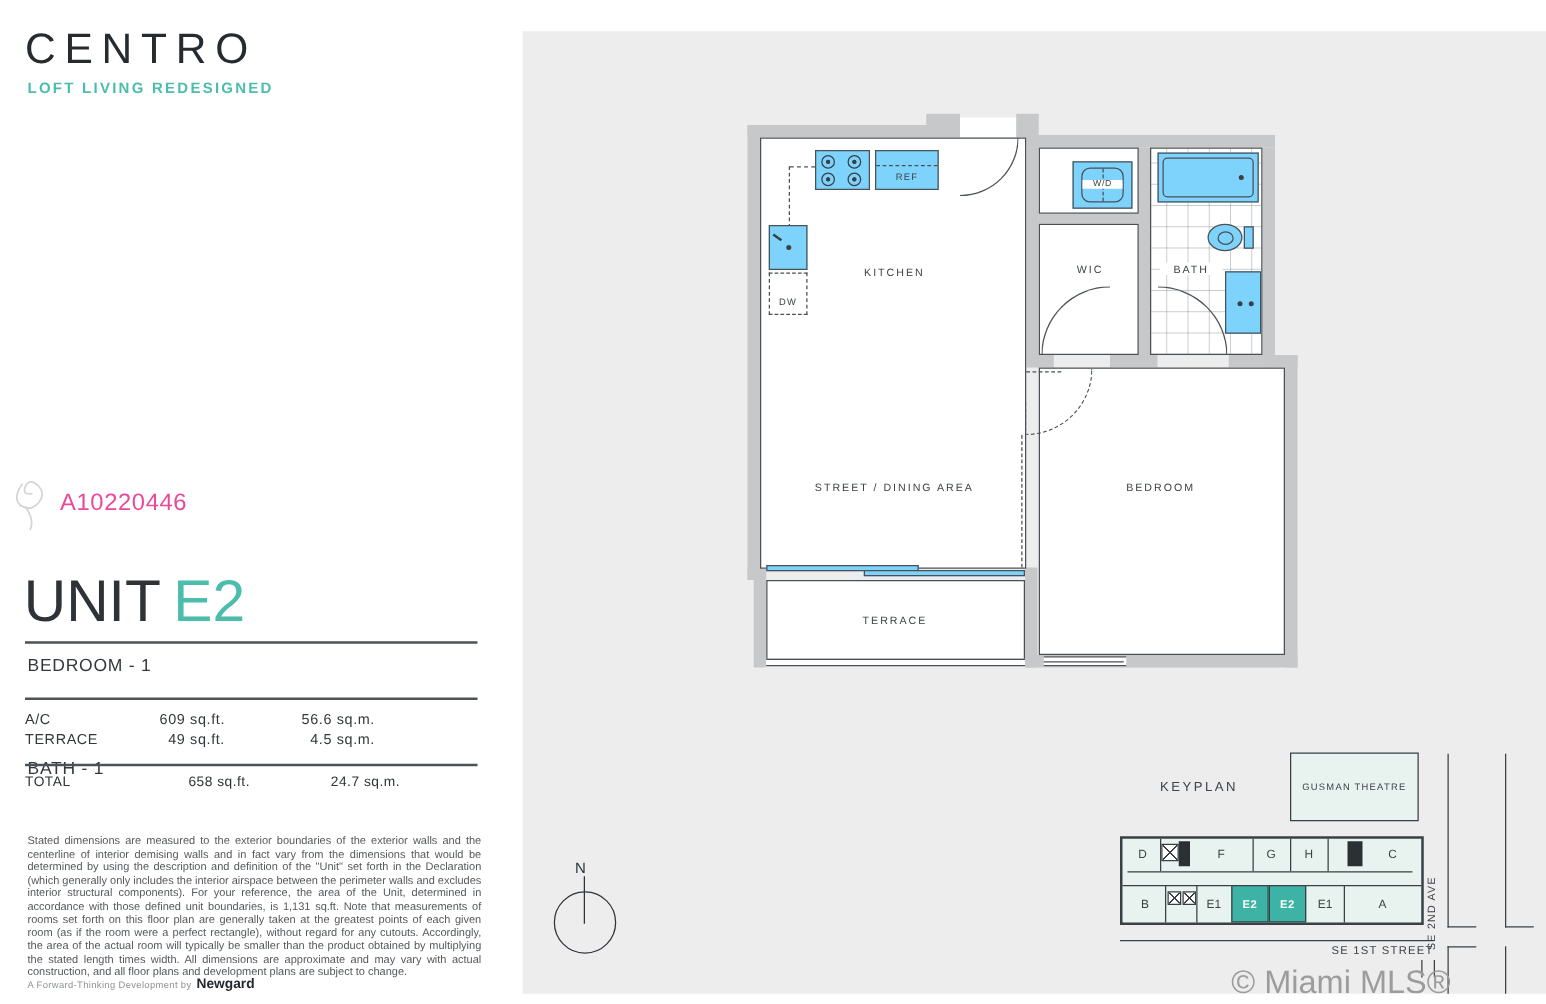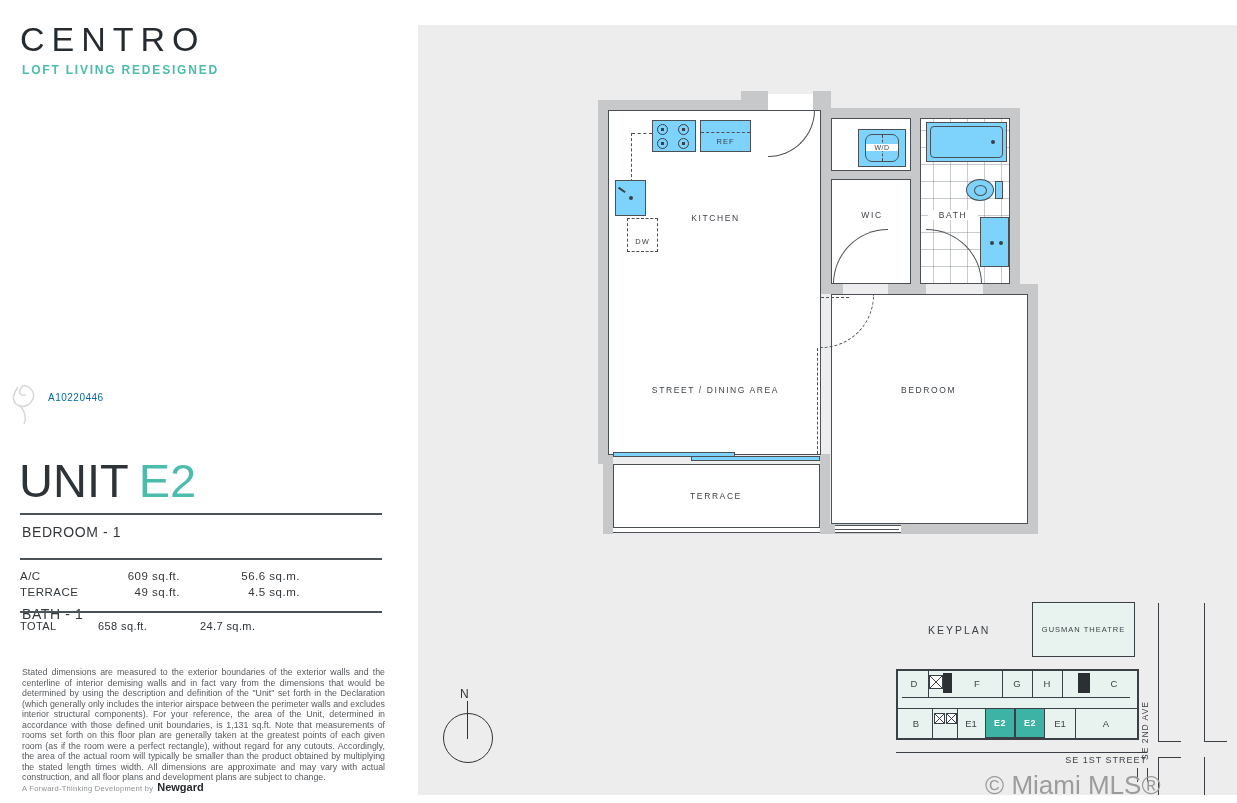--- a/index.html
+++ b/index.html
@@ -5,31 +5,31 @@
   * { box-sizing: border-box; margin: 0; padding: 0; }
   html,body { background:#fff; }
   .canvas { position:relative; width:1237px; height:803px; background:#fff; overflow:hidden;
             font-family:"Liberation Sans","DejaVu Sans",sans-serif; color:#2e3338; }
   .abs { position:absolute; }
   
   .sheet { position:absolute; left:418px; top:25px; width:819px; height:770px; background:#ededee; }
   
   .logo { position:absolute; left:20px; top:20px; font-size:34px; font-weight:300; letter-spacing:7px; color:#262b30; }
   .tagline { position:absolute; left:22px; top:63px; font-size:12px; font-weight:700; letter-spacing:1.8px; color:#4cbcad; }
-  .wm-id { position:absolute; left:48px; top:392px; font-size:10px; color:#0369a1; letter-spacing:0.5px; }
+  .wm-id { position:absolute; left:48px; top:392px; font-size:19px; color:#ec4899; letter-spacing:0.5px; }
   .unit-title { position:absolute; left:19px; top:453px; font-size:47px; font-weight:300; letter-spacing:0px; color:#2e3338; }
   .unit-title .code { color:#4cbcad; margin-left:10px; }
   .rule { position:absolute; left:20px; width:362px; border-top:2px solid #4d5257; }
   .feat { position:absolute; left:22px; font-size:14px; letter-spacing:0.6px; color:#33383c; }
   .spec-row { position:absolute; left:20px; width:300px; display:grid; grid-template-columns:78px 82px 120px;
               font-size:11.5px; letter-spacing:0.5px; color:#33383c; }
   .spec-row .c2, .spec-row .c3 { text-align:right; }
   .total-row { position:absolute; left:20px; width:300px; display:grid; grid-template-columns:78px 102px 120px;
                font-size:11px; letter-spacing:0.4px; color:#2e3338; }
-  .total-row .c2, .total-row .c3 { text-align:left; }
+  .total-row .c2, .total-row .c3 { text-align:right; }
   .disclaimer { position:absolute; left:22px; top:667px; width:363px; font-size:8.8px; line-height:1.2;
                 text-align:justify; color:#55595d; }
   .dev-line { position:absolute; left:22px; top:781px; font-size:7.5px; color:#8d9194; letter-spacing:0.3px; }
   .dev-line b { font-size:11px; color:#24292d; letter-spacing:0px; margin-left:4px; }
   .copyright { position:absolute; left:985px; top:770px; font-size:26px; color:#9c9c9c; }
   
   #plan { position:absolute; left:588px; top:84px; width:462px; height:460px; }
   .wall { position:absolute; background:#c6c8c9; }
   .room { position:absolute; background:#fff; border:1px solid #4a5055; }
   .tile { background-image:linear-gradient(rgba(110,120,126,.38) 1px,transparent 1px),
@@ -156,21 +156,21 @@
     <div class="fix" style="left:112px;top:36px;width:51px;height:32px;">
       <div class="dash-h" style="left:0;top:11px;width:49px;"></div>
       <div class="plabel" style="left:0;top:16px;width:49px;letter-spacing:1px;font-size:7.5px;">REF</div>
     </div>
     <div class="dash-h" style="left:44px;top:49px;width:20px;"></div>
     <div class="dash-v" style="left:43px;top:49px;height:80px;"></div>
     <div class="fix" style="left:27px;top:96px;width:31px;height:36px;">
       <span class="dot" style="left:13px;top:15px;"></span>
       <div style="position:absolute;left:2px;top:8px;width:8px;height:1.5px;background:#3a4045;transform:rotate(35deg);"></div>
     </div>
-    <div class="fix-dashed" style="left:39px;top:134px;width:31px;height:34px;">
+    <div class="fix-dashed" style="left:27px;top:134px;width:31px;height:34px;">
       <div class="plabel" style="left:0;top:18px;width:29px;letter-spacing:1px;font-size:7.5px;">DW</div>
     </div>
 
     <div class="fix" style="left:270px;top:45px;width:48px;height:38px;"></div>
     <div class="fix" style="left:277px;top:50px;width:34px;height:28px;border-radius:7px;">
       <div class="dash-v" style="left:16px;top:0;height:26px;"></div>
       <div class="plabel" style="left:0;top:9px;width:32px;letter-spacing:0.5px;font-size:7px;background:#fff;">W/D</div>
     </div>
 
     <div class="fix" style="left:338px;top:38px;width:81px;height:40px;">

